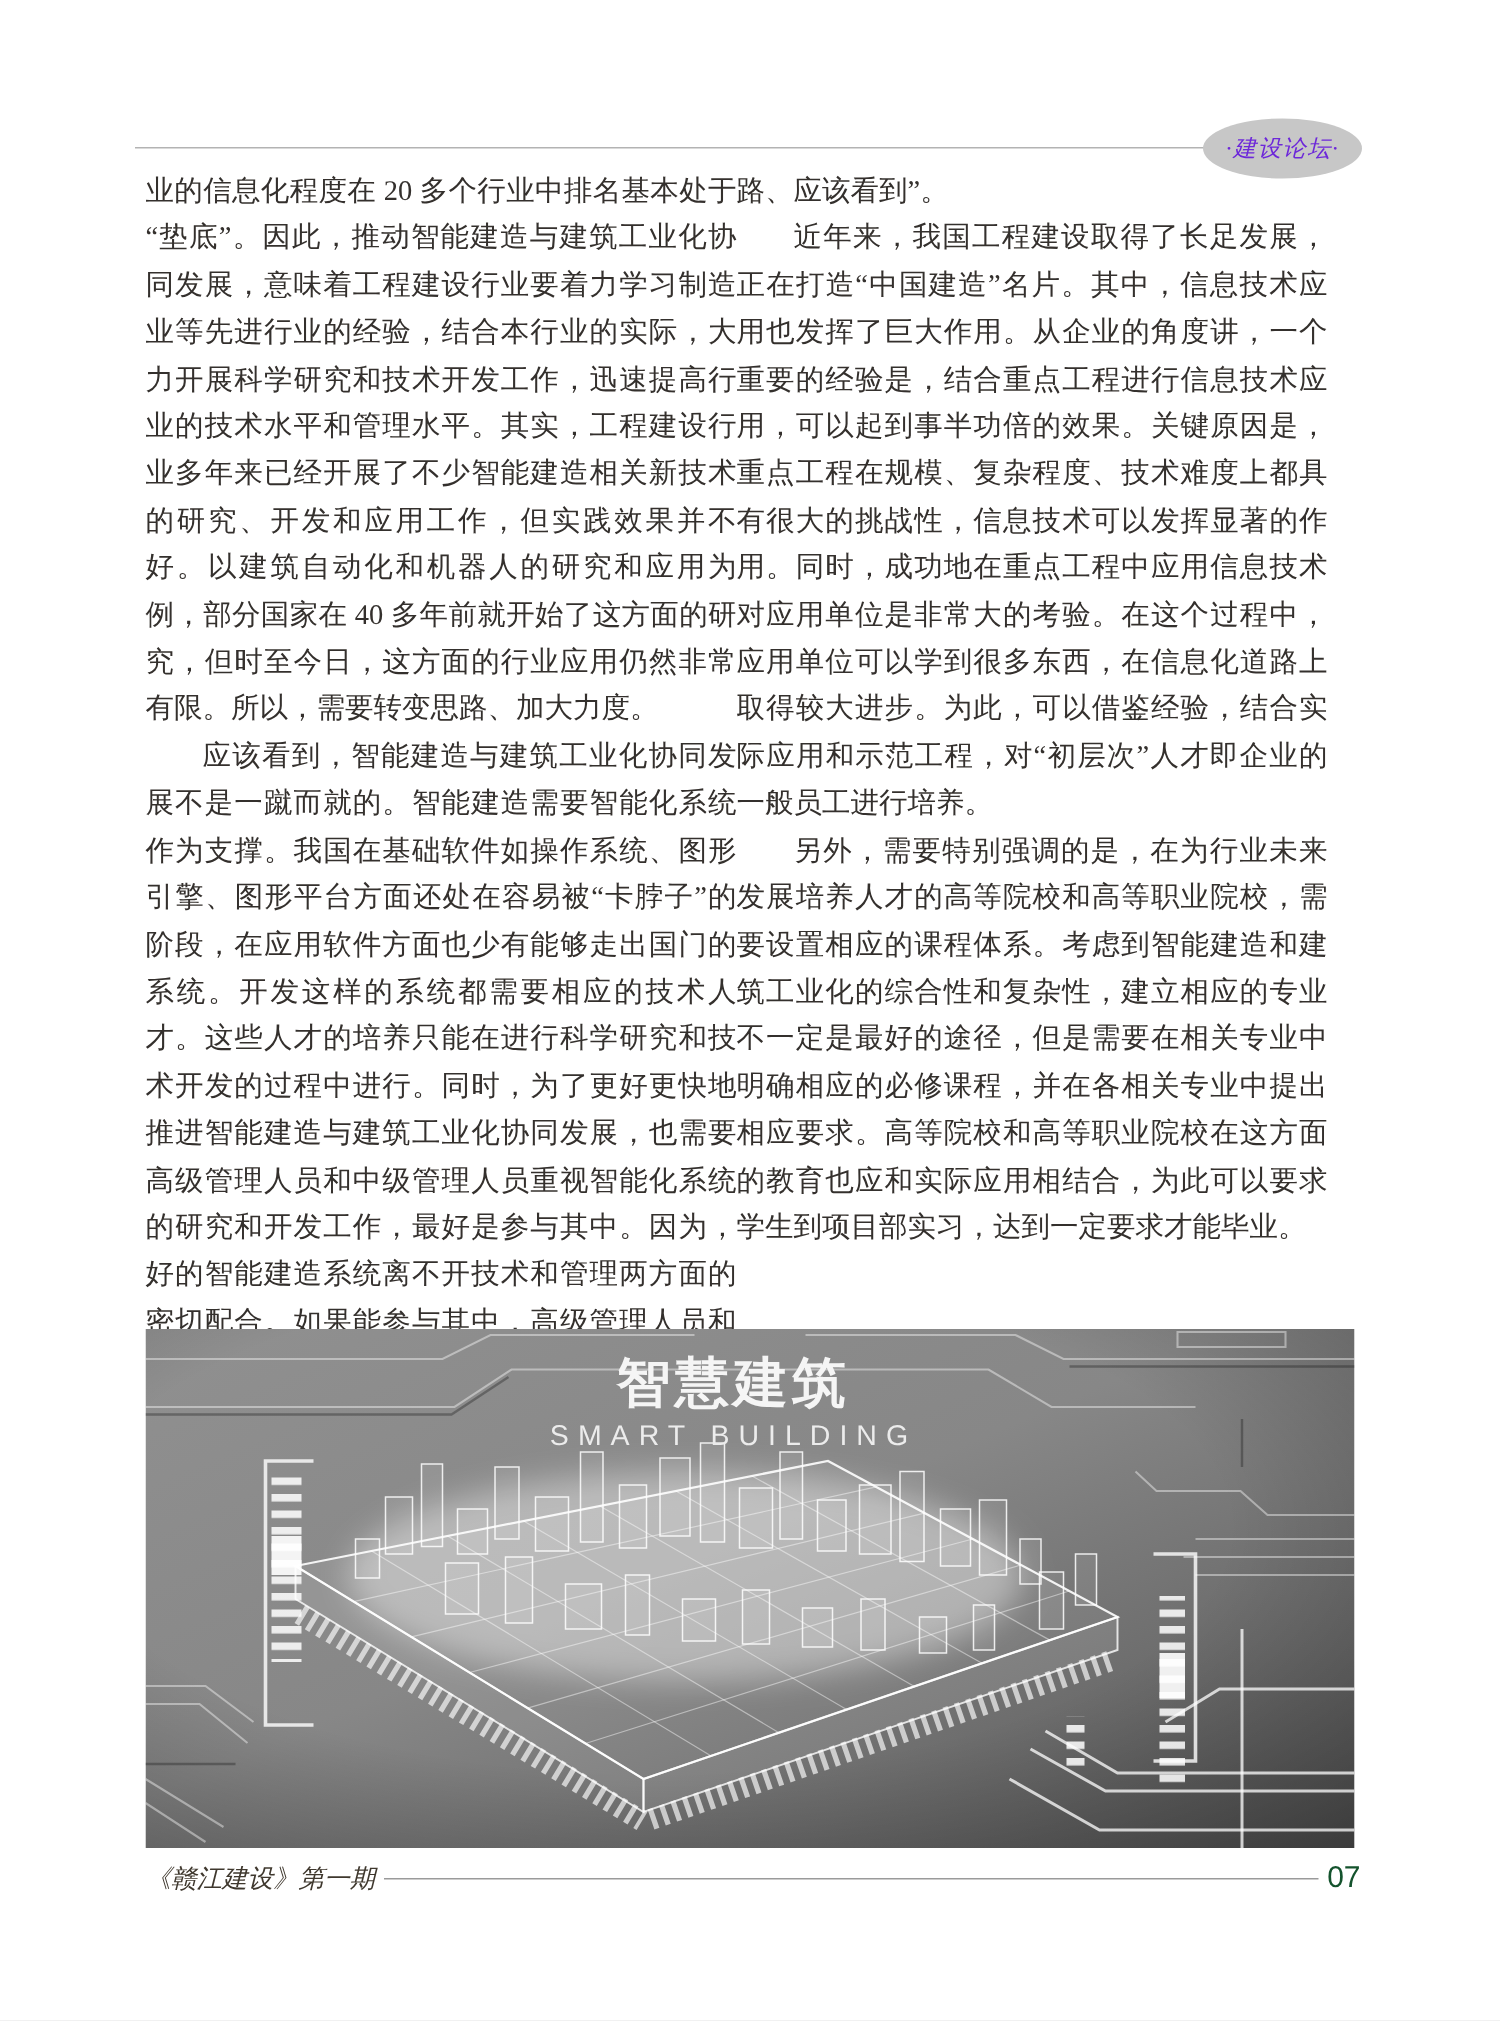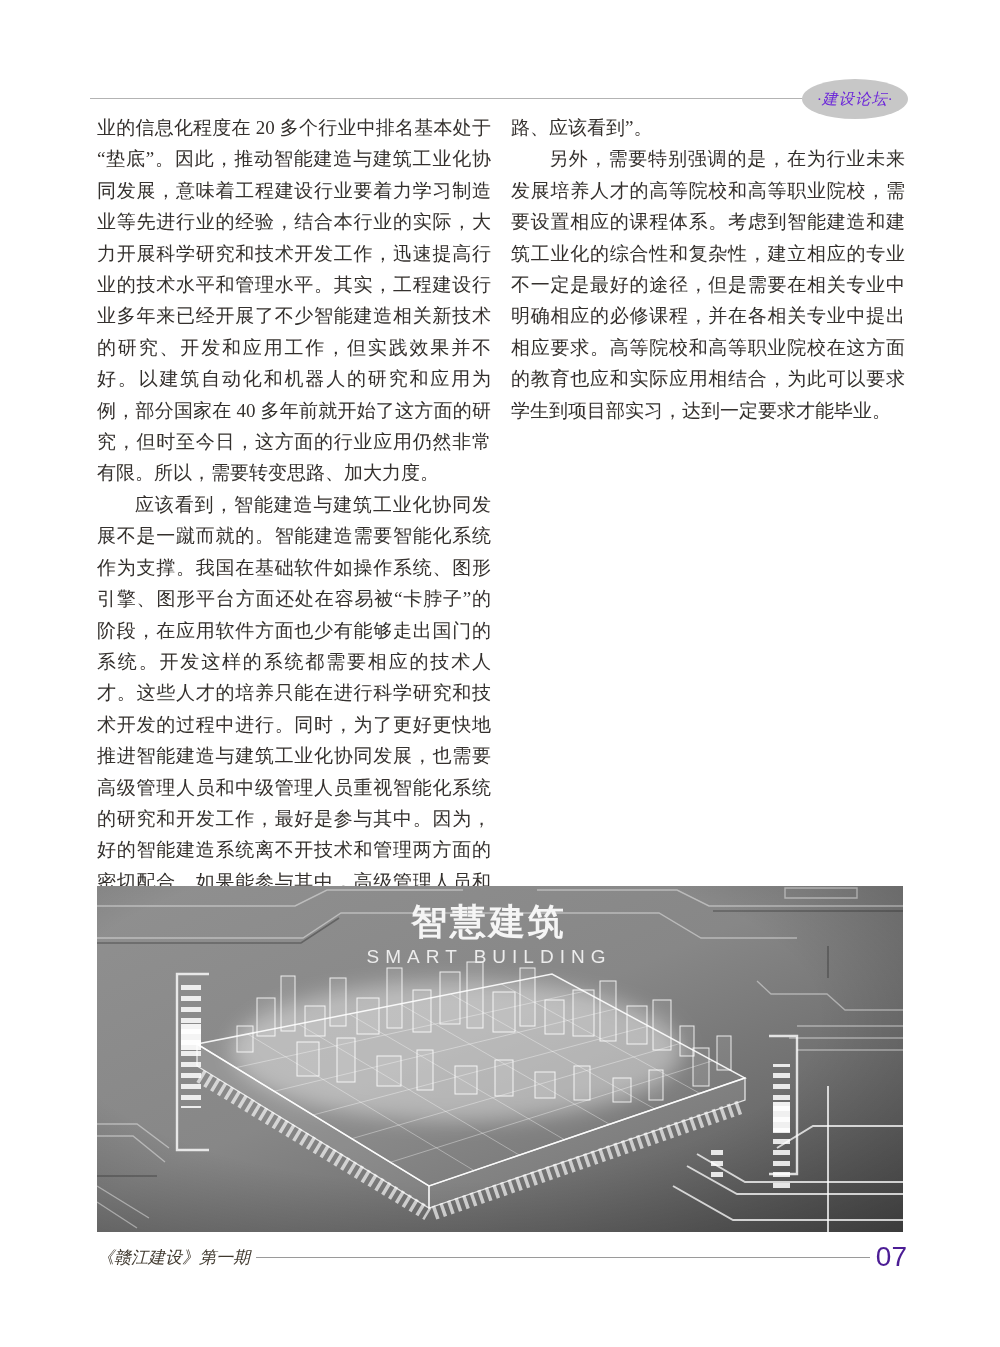--- a/index.html
+++ b/index.html
@@ -6,54 +6,55 @@
   .page{
     width:1000px;height:1347px;background:#ffffff;position:relative;
     font-family:"Liberation Serif","DejaVu Serif",serif;color:#2e2a28;overflow:hidden;
   }
   .top-rule{position:absolute;left:90px;top:98px;width:716px;height:1px;background:#b3b3b3;}
   .badge{
     position:absolute;left:802px;top:79px;width:106px;height:40px;background:#c7c7c7;
     border-radius:50%;display:flex;align-items:center;justify-content:center;
     font-size:15.5px;font-style:italic;color:#6d28d9;letter-spacing:1px;
   }
-  .content{position:absolute;left:97px;top:112px;width:808px;display:flex;gap:20px;}
+  .content{position:absolute;left:97px;top:112px;width:808px;display:flex;}
   .col{width:394px;font-size:19px;line-height:31.4px;text-align:justify;color:#34302d;}
   .col p{margin:0;}
   .indent{text-indent:2em;}
   .heading{
     font-family:"Liberation Sans","DejaVu Sans",sans-serif;font-weight:bold;
     font-size:19.5px;line-height:36.5px;text-indent:2em;margin:3px 0 2px 0;color:#101010;
   }
   .figure{position:absolute;left:97px;top:886px;width:806px;height:400px;}
   .figure svg{display:block;}
   .footer{
     position:absolute;left:97px;top:1241px;width:810px;display:flex;align-items:center;gap:6px;
   }
   .journal{font-size:17px;color:#3f382e;font-style:italic;white-space:nowrap;}
   .footer-rule{flex:1;height:1px;background:#9a9a9a;}
-  .page-num{font-family:"Liberation Sans","DejaVu Sans",sans-serif;font-size:28px;color:#4c1d95;white-space:nowrap;}
+  .page-num{font-family:"Liberation Sans","DejaVu Sans",sans-serif;font-size:20px;color:#14532d;white-space:nowrap;}
 </style>
 </head>
 <body>
 
 <div class="page">
 
   <div class="top-rule"></div>
   <div class="badge">
     <span>·建设论坛·</span>
   </div>
 
   <div class="content">
     <div class="col">
       <p>业的信息化程度在 20 多个行业中排名基本处于“垫底”。因此，推动智能建造与建筑工业化协同发展，意味着工程建设行业要着力学习制造业等先进行业的经验，结合本行业的实际，大力开展科学研究和技术开发工作，迅速提高行业的技术水平和管理水平。其实，工程建设行业多年来已经开展了不少智能建造相关新技术的研究、开发和应用工作，但实践效果并不好。以建筑自动化和机器人的研究和应用为例，部分国家在 40 多年前就开始了这方面的研究，但时至今日，这方面的行业应用仍然非常有限。所以，需要转变思路、加大力度。</p>
       <p class="indent">应该看到，智能建造与建筑工业化协同发展不是一蹴而就的。智能建造需要智能化系统作为支撑。我国在基础软件如操作系统、图形引擎、图形平台方面还处在容易被“卡脖子”的阶段，在应用软件方面也少有能够走出国门的系统。开发这样的系统都需要相应的技术人才。这些人才的培养只能在进行科学研究和技术开发的过程中进行。同时，为了更好更快地推进智能建造与建筑工业化协同发展，也需要高级管理人员和中级管理人员重视智能化系统的研究和开发工作，最好是参与其中。因为，好的智能建造系统离不开技术和管理两方面的密切配合。如果能参与其中，高级管理人员和中级管理人员可以做到“在干中学，在学中干”。这也有助于推动“转变思</p>
     </div>
     <div class="col">
       <p>路、应该看到”。</p>
+      <p class="indent">近年来，我国工程建设取得了长足发展，正在打造“中国建造”名片。其中，信息技术应用也发挥了巨大作用。从企业的角度讲，一个重要的经验是，结合重点工程进行信息技术应用，可以起到事半功倍的效果。关键原因是，重点工程在规模、复杂程度、技术难度上都具有很大的挑战性，信息技术可以发挥显著的作用。同时，成功地在重点工程中应用信息技术对应用单位是非常大的考验。在这个过程中，应用单位可以学到很多东西，在信息化道路上取得较大进步。为此，可以借鉴经验，结合实际应用和示范工程，对“初层次”人才即企业的一般员工进行培养。</p>
       <p class="indent">另外，需要特别强调的是，在为行业未来发展培养人才的高等院校和高等职业院校，需要设置相应的课程体系。考虑到智能建造和建筑工业化的综合性和复杂性，建立相应的专业不一定是最好的途径，但是需要在相关专业中明确相应的必修课程，并在各相关专业中提出相应要求。高等院校和高等职业院校在这方面的教育也应和实际应用相结合，为此可以要求学生到项目部实习，达到一定要求才能毕业。</p>
     </div>
   </div>
 
   <div class="figure">
     <svg width="806" height="346" viewBox="0 0 806 346" xmlns="http://www.w3.org/2000/svg">
       <defs>
         <linearGradient id="bgGrad" x1="0" y1="0" x2="1" y2="1">
           <stop offset="0" stop-color="#909090"></stop>
           <stop offset="0.45" stop-color="#878787"></stop>

